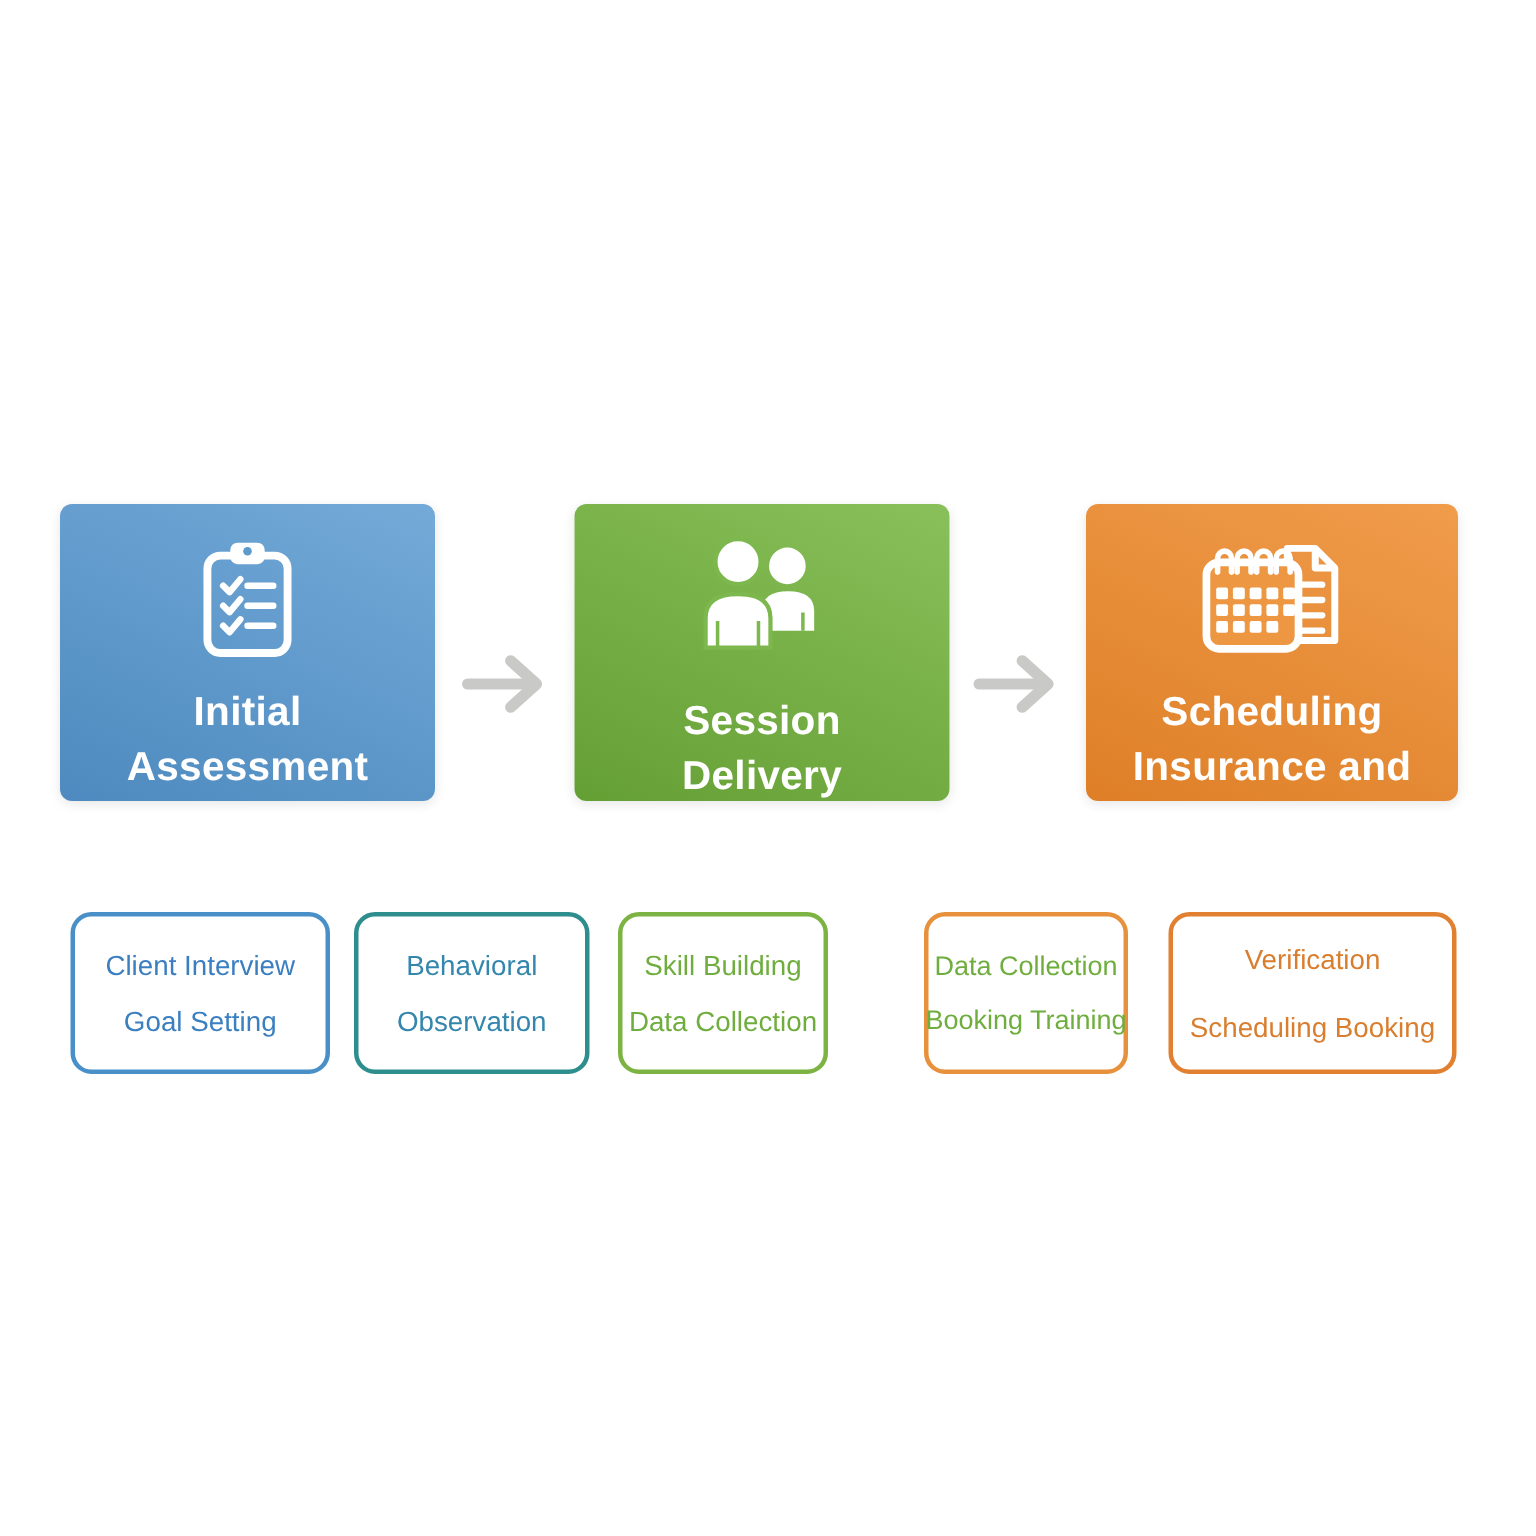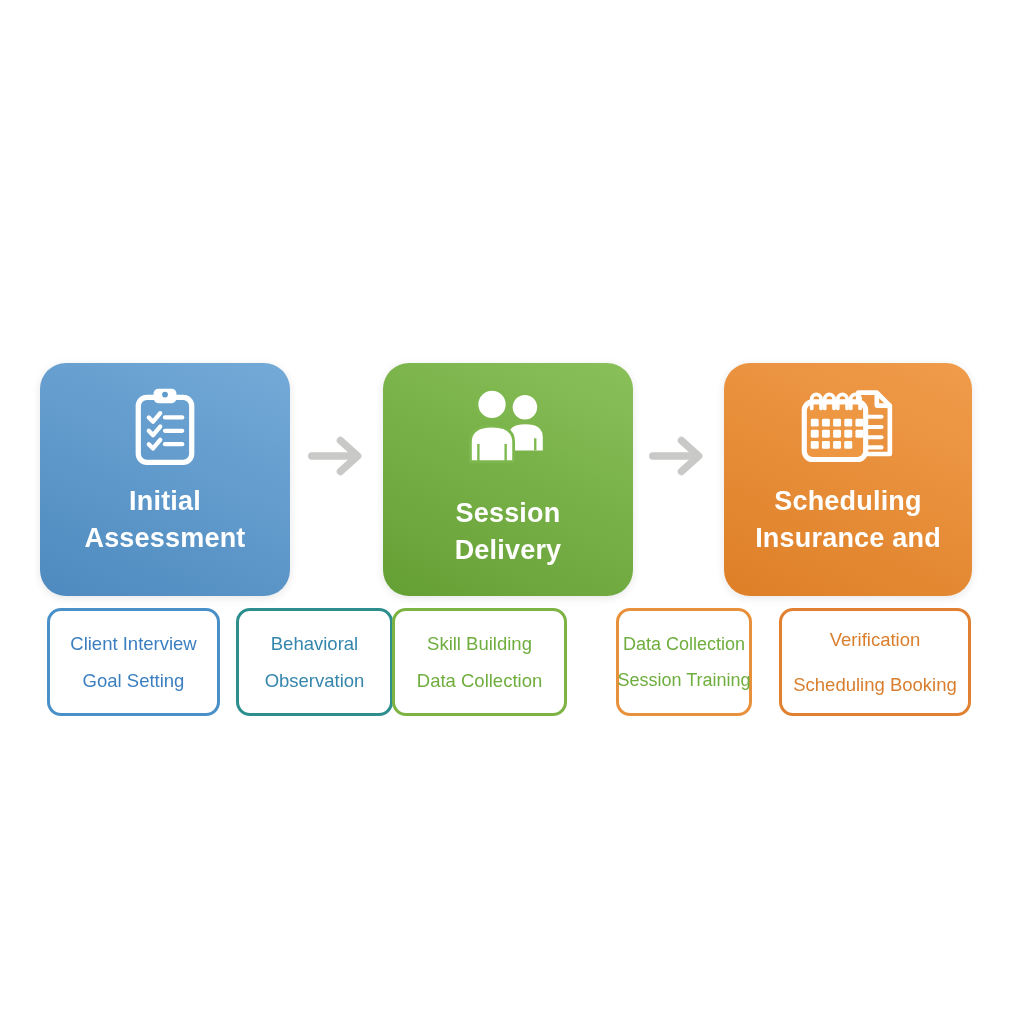--- a/index.html
+++ b/index.html
@@ -5,22 +5,22 @@
   html,body { margin:0; padding:0; background:#ffffff; }
   .canvas {
     position: relative;
     width: 1024px; height: 1024px;
     background: #ffffff;
     font-family: "Liberation Sans", sans-serif;
     overflow: hidden;
   }
   .stage {
     position: absolute;
-    top: 363px; height: 233px;
-    border-radius: 26px;
+    top: 336px; height: 198px;
+    border-radius: 8px;
     background: linear-gradient(205deg, var(--grad-top), var(--grad-bottom));
     display: flex; flex-direction: column; align-items: center;
     padding-top: 22px; box-sizing: border-box;
     box-shadow: 0 2px 8px rgba(0,0,0,0.10);
   }
   .stage-1 { left: 40px;  width: 250px; }
   .stage-2 { left: 383px; width: 250px; gap: 12px; }
   .stage-3 { left: 724px; width: 248px; }
   .stage-icon { height: 84px; display:flex; align-items:center; justify-content:center; }
   .stage-title {
@@ -39,21 +39,21 @@
     background: #ffffff;
     box-sizing: border-box;
     display: flex; flex-direction: column; align-items: center; justify-content: center;
     row-gap: 15px;
     color: var(--tc);
     font-size: 18.5px; font-weight: 500; line-height: 1.15;
     text-align: center; white-space: nowrap;
   }
   .substep-1 { left: 47px;  width: 173px; }
   .substep-2 { left: 236px; width: 157px; }
-  .substep-3 { left: 392px; width: 175px; }
+  .substep-3 { left: 412px; width: 140px; }
   .substep-4 { left: 616px; width: 136px; font-size: 18px; }
   .substep-5 { left: 779px; width: 192px; gap: 24px; }
 </style>
 </head>
 <body>
 
 <div class="canvas">
 
   <div class="stage stage-1" style="--grad-top: #73aad8; --grad-bottom: #4e8abf; --icon-bg: #5e9bcd;">
     <div class="stage-icon">
@@ -151,21 +151,21 @@
     <div>Goal Setting</div>
   </div>
 
   <div class="substep substep-3" style="--bc: #7cb342; --tc: #6fae3e;">
     <div>Skill Building</div>
     <div>Data Collection</div>
   </div>
 
   <div class="substep substep-4" style="--bc: #e8913c; --tc: #6fae3e;">
     <div>Data Collection</div>
-    <div>Session Training</div>
+    <div>Booking Training</div>
   </div>
 
   <div class="substep substep-5" style="--bc: #e08030; --tc: #d97e2e;">
     <div>Verification</div>
     <div>Scheduling Booking</div>
   </div>
 
 </div>
 
 </body></html>

